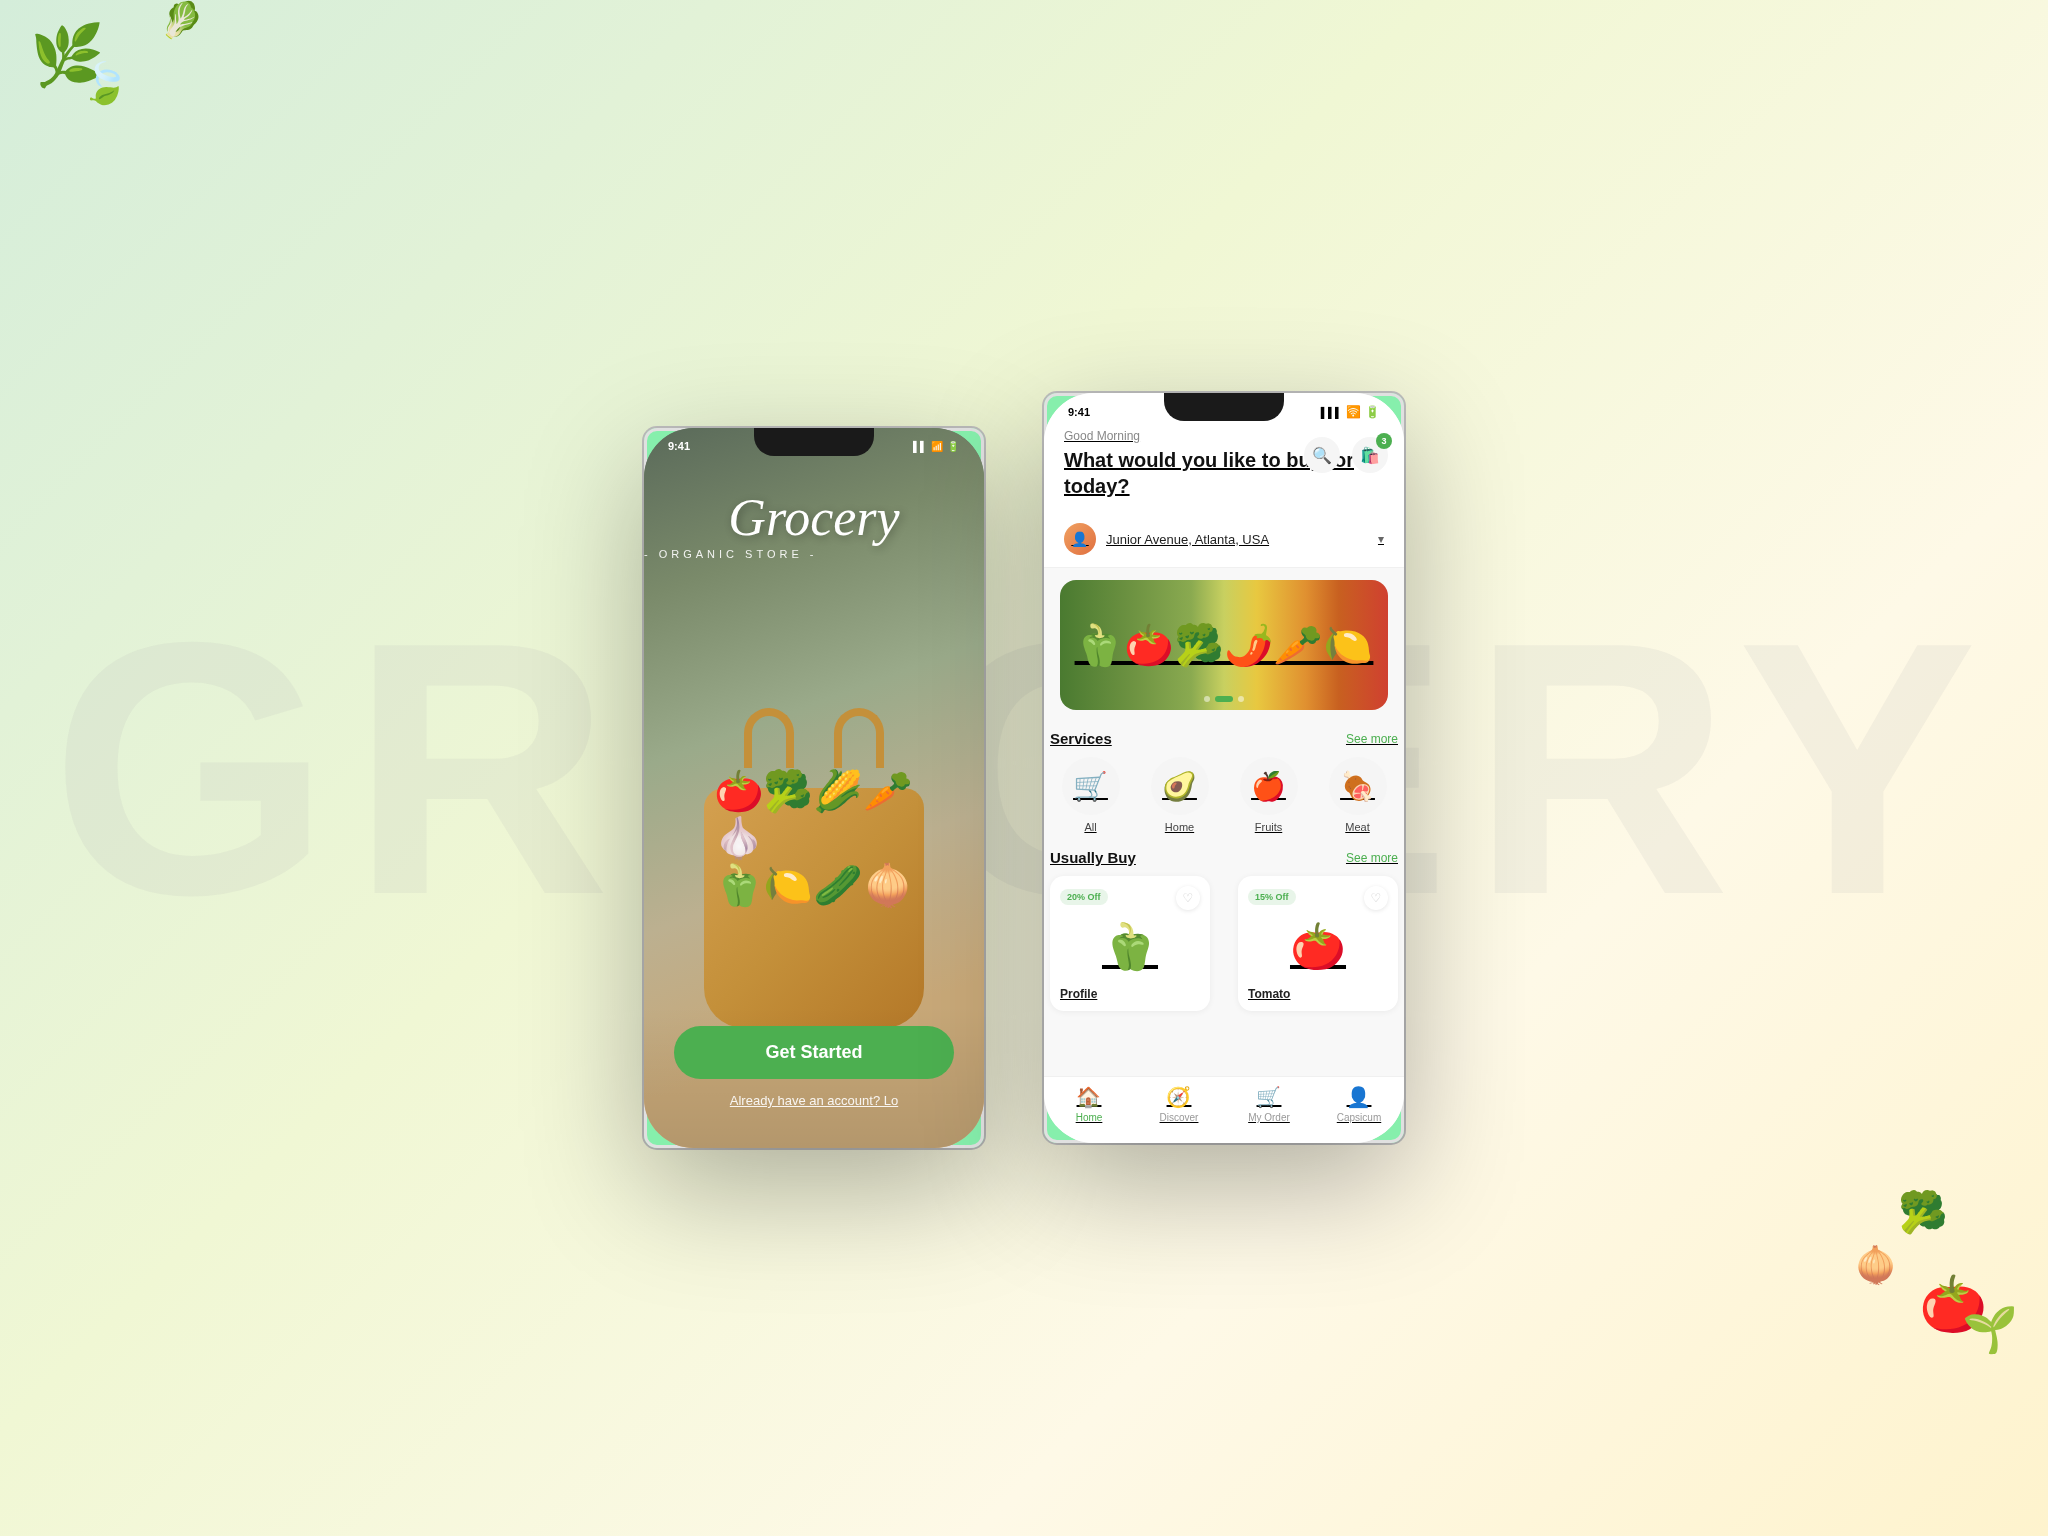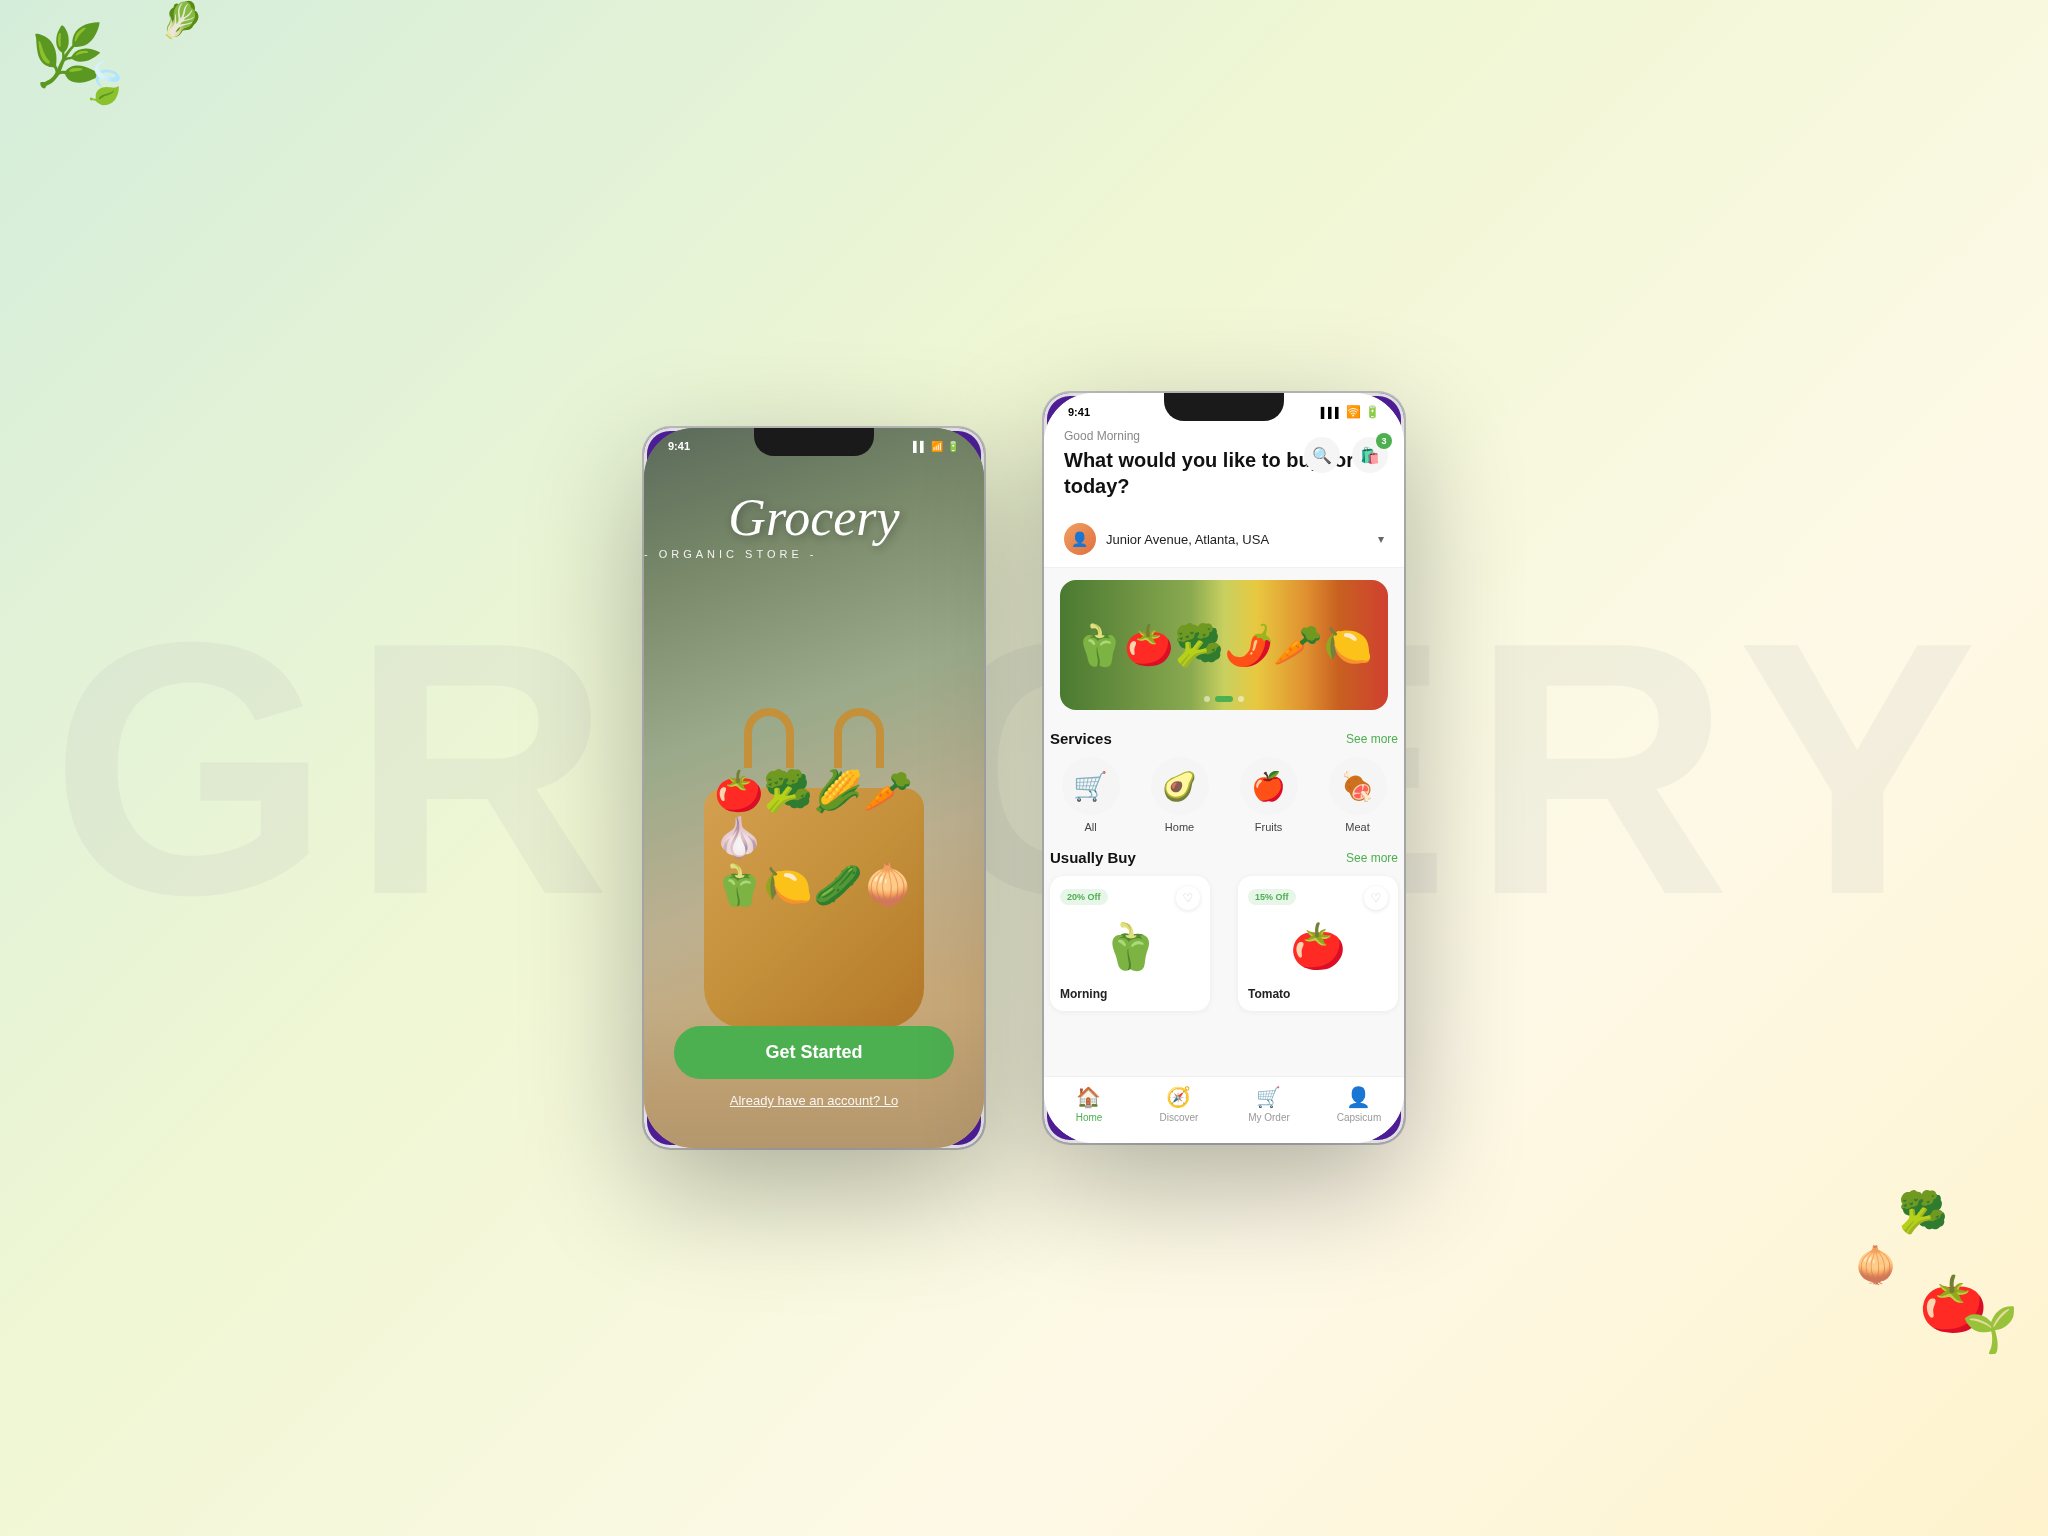--- a/index.html
+++ b/index.html
@@ -50,25 +50,26 @@
       left: 50%;
       transform: translate(-50%, -50%);
       display: flex;
       gap: 60px;
       align-items: center;
       z-index: 10;
     }
 
     
     .phone {
-      border-radius: 26px;
+      border-radius: 13px;
       box-shadow: 0 40px 120px rgba(0,0,0,0.3), 0 0 0 2px #c0c0c0, inset 0 0 0 3px #e0e0e0;
       overflow: hidden;
       position: relative;
-      background: #4c1d95;
+      background: #86efac;
+      text-decoration: underline;
     }
 
     .phone-1 {
       width: 340px;
       height: 720px;
       margin-top: 40px;
     }
 
     .phone-2 {
       width: 360px;
@@ -661,21 +662,21 @@
           <div class="section">
             <div class="section-header">
               <div class="section-title">Usually Buy</div>
               <div class="see-more">See more</div>
             </div>
             <div class="products-grid">
               <div class="product-card">
                 <div class="product-badge">20% Off</div>
                 <div class="product-heart">♡</div>
                 <div class="product-img">🫑</div>
-                <div class="product-name">Morning</div>
+                <div class="product-name">Profile</div>
               </div>
               <div class="product-card">
                 <div class="product-badge">15% Off</div>
                 <div class="product-heart">♡</div>
                 <div class="product-img">🍅</div>
                 <div class="product-name">Tomato</div>
               </div>
             </div>
           </div>
         </div>

